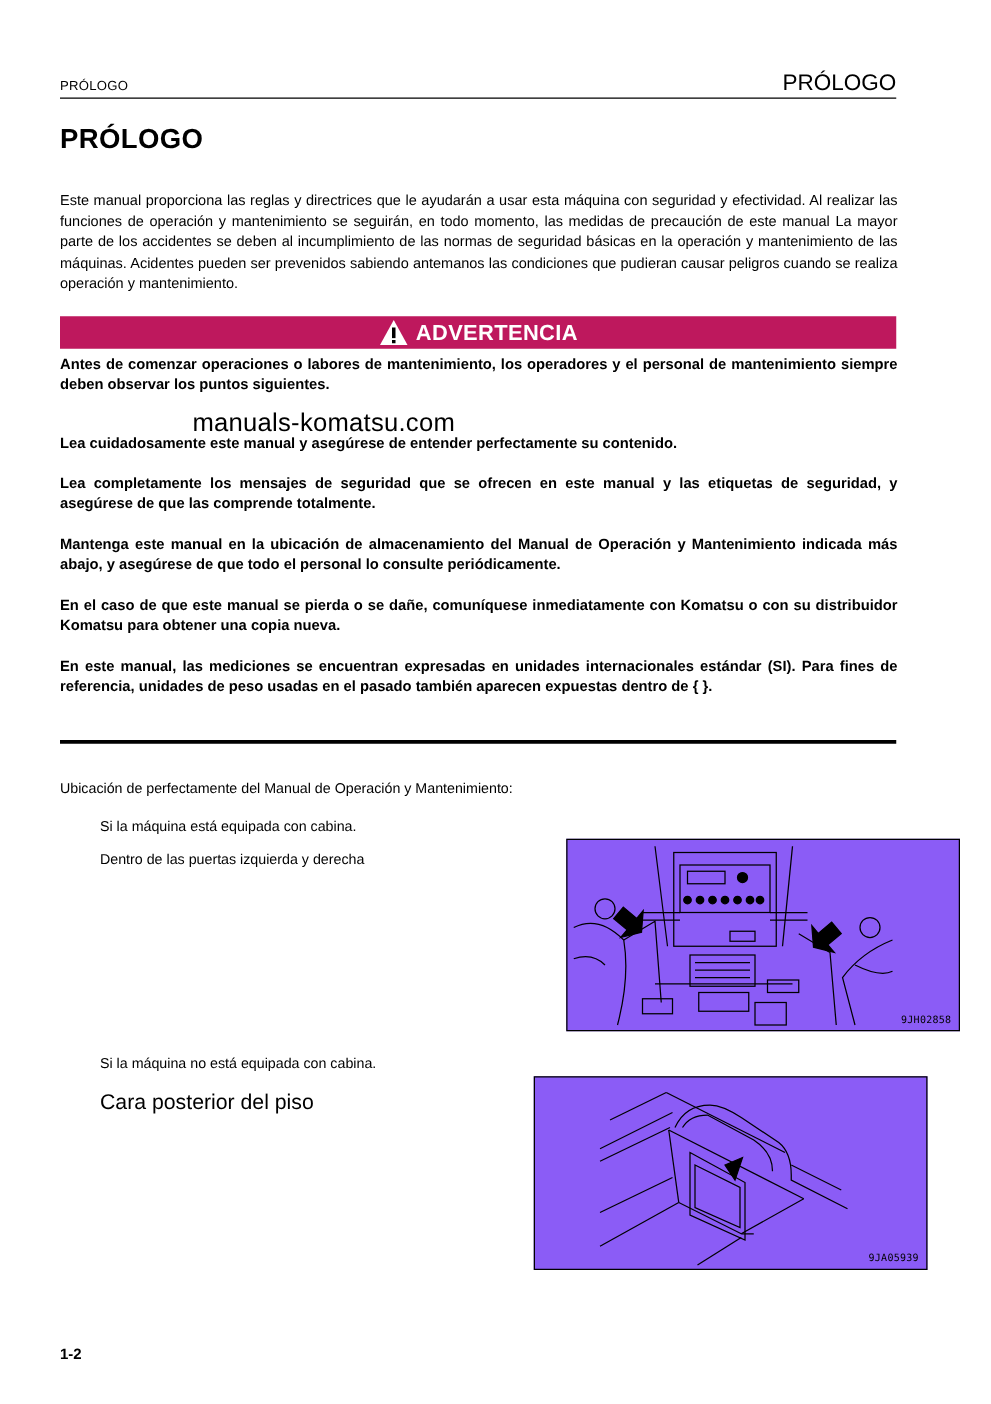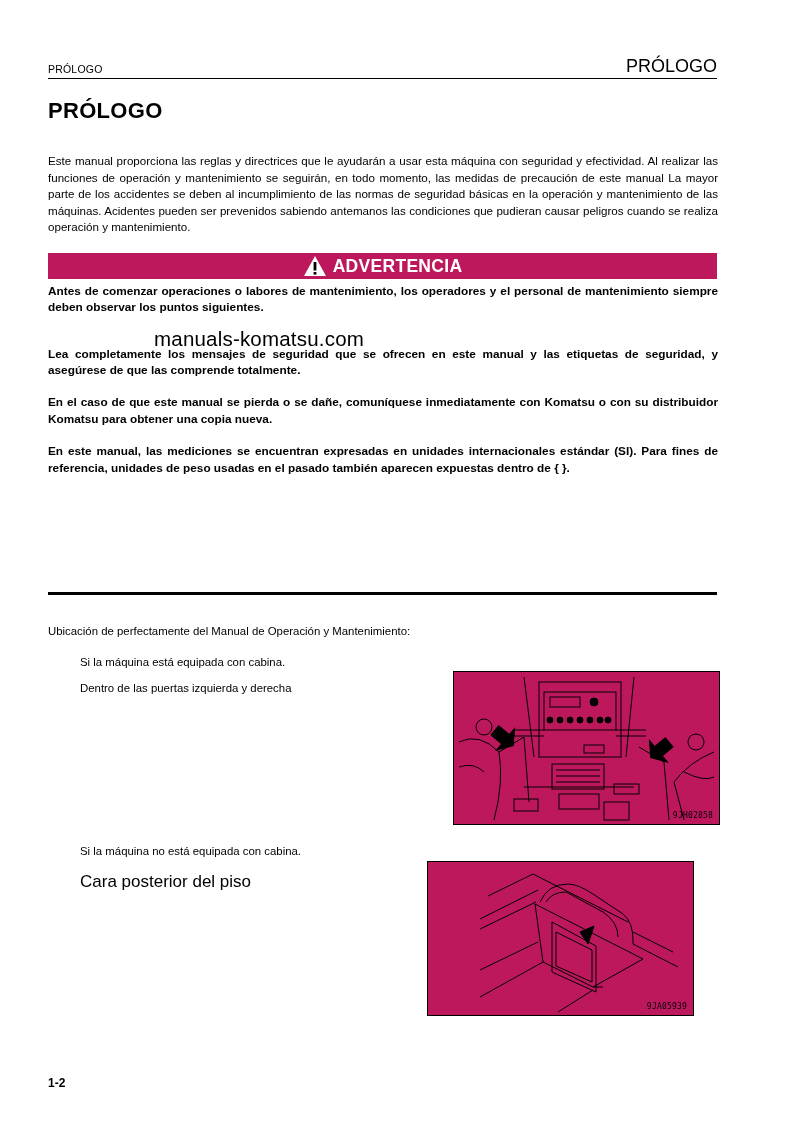--- a/index.html
+++ b/index.html
@@ -23,21 +23,21 @@
   .warn-body p.first { margin-bottom: 0; }
   .watermark { left: 154px; top: 327px; font-size: 20.5px; letter-spacing: 0.2px; }
   .warn-rule { left: 48px; top: 592px; width: 669px; height: 3px; background: #000; }
 
   .loc-intro { left: 48px; top: 625px; font-size: 11.4px; }
   .loc-a { left: 80px; top: 656px; font-size: 11.4px; }
   .loc-b { left: 80px; top: 682px; font-size: 11.4px; }
   .loc-c { left: 80px; top: 845px; font-size: 11.4px; }
   .loc-d { left: 80px; top: 872px; font-size: 17px; }
 
-  .fig { border: 1.5px solid #000; background: #be185d; }
+  .fig { border: 1.5px solid #000; background: #8b5cf6; padding-left: 48px; }
   .fig1 { left: 453px; top: 671px; width: 265px; height: 152px; }
   .fig2 { left: 427px; top: 861px; width: 265px; height: 153px; }
   .fig svg { position: absolute; left: 0; top: 0; }
   .fig-code { position: absolute; right: 6px; bottom: 4px; font-family: "DejaVu Sans Mono", monospace; font-size: 8px; letter-spacing: 0.2px; }
 
   .pageno { left: 48px; top: 1076px; font-size: 12px; font-weight: bold; }
 </style>
 </head>
 <body>
 
@@ -56,21 +56,23 @@
       <rect x="10.6" y="7" width="2.8" height="8.5" fill="#000"></rect>
       <rect x="10.6" y="17" width="2.8" height="2.6" fill="#000"></rect>
     </svg>
   </span>
   <span class="warn-text">ADVERTENCIA</span>
 </div>
 
 <div class="abs warn-body">
   <p class="first">Antes de comenzar operaciones o labores de mantenimiento, los operadores y el personal de mantenimiento siempre deben observar los puntos siguientes.</p>
   <div style="height:30px"></div>
+  <p>Lea cuidadosamente este manual y asegúrese de entender perfectamente su contenido.</p>
   <p>Lea completamente los mensajes de seguridad que se ofrecen en este manual y las etiquetas de seguridad, y asegúrese de que las comprende totalmente.</p>
+  <p>Mantenga este manual en la ubicación de almacenamiento del Manual de Operación y Mantenimiento indicada más abajo, y asegúrese de que todo el personal lo consulte periódicamente.</p>
   <p>En el caso de que este manual se pierda o se dañe, comuníquese inmediatamente con Komatsu o con su distribuidor Komatsu para obtener una copia nueva.</p>
   <p>En este manual, las mediciones se encuentran expresadas en unidades internacionales estándar (SI). Para fines de referencia, unidades de peso usadas en el pasado también aparecen expuestas dentro de { }.</p>
 </div>
 <div class="abs watermark">manuals-komatsu.com</div>
 <div class="abs warn-rule"></div>
 
 <div class="abs loc-intro">Ubicación de perfectamente del Manual de Operación y Mantenimiento:</div>
 <div class="abs loc-a">Si la máquina está equipada con cabina.</div>
 <div class="abs loc-b">Dentro de las puertas izquierda y derecha</div>
 <div class="abs loc-c">Si la máquina no está equipada con cabina.</div>

